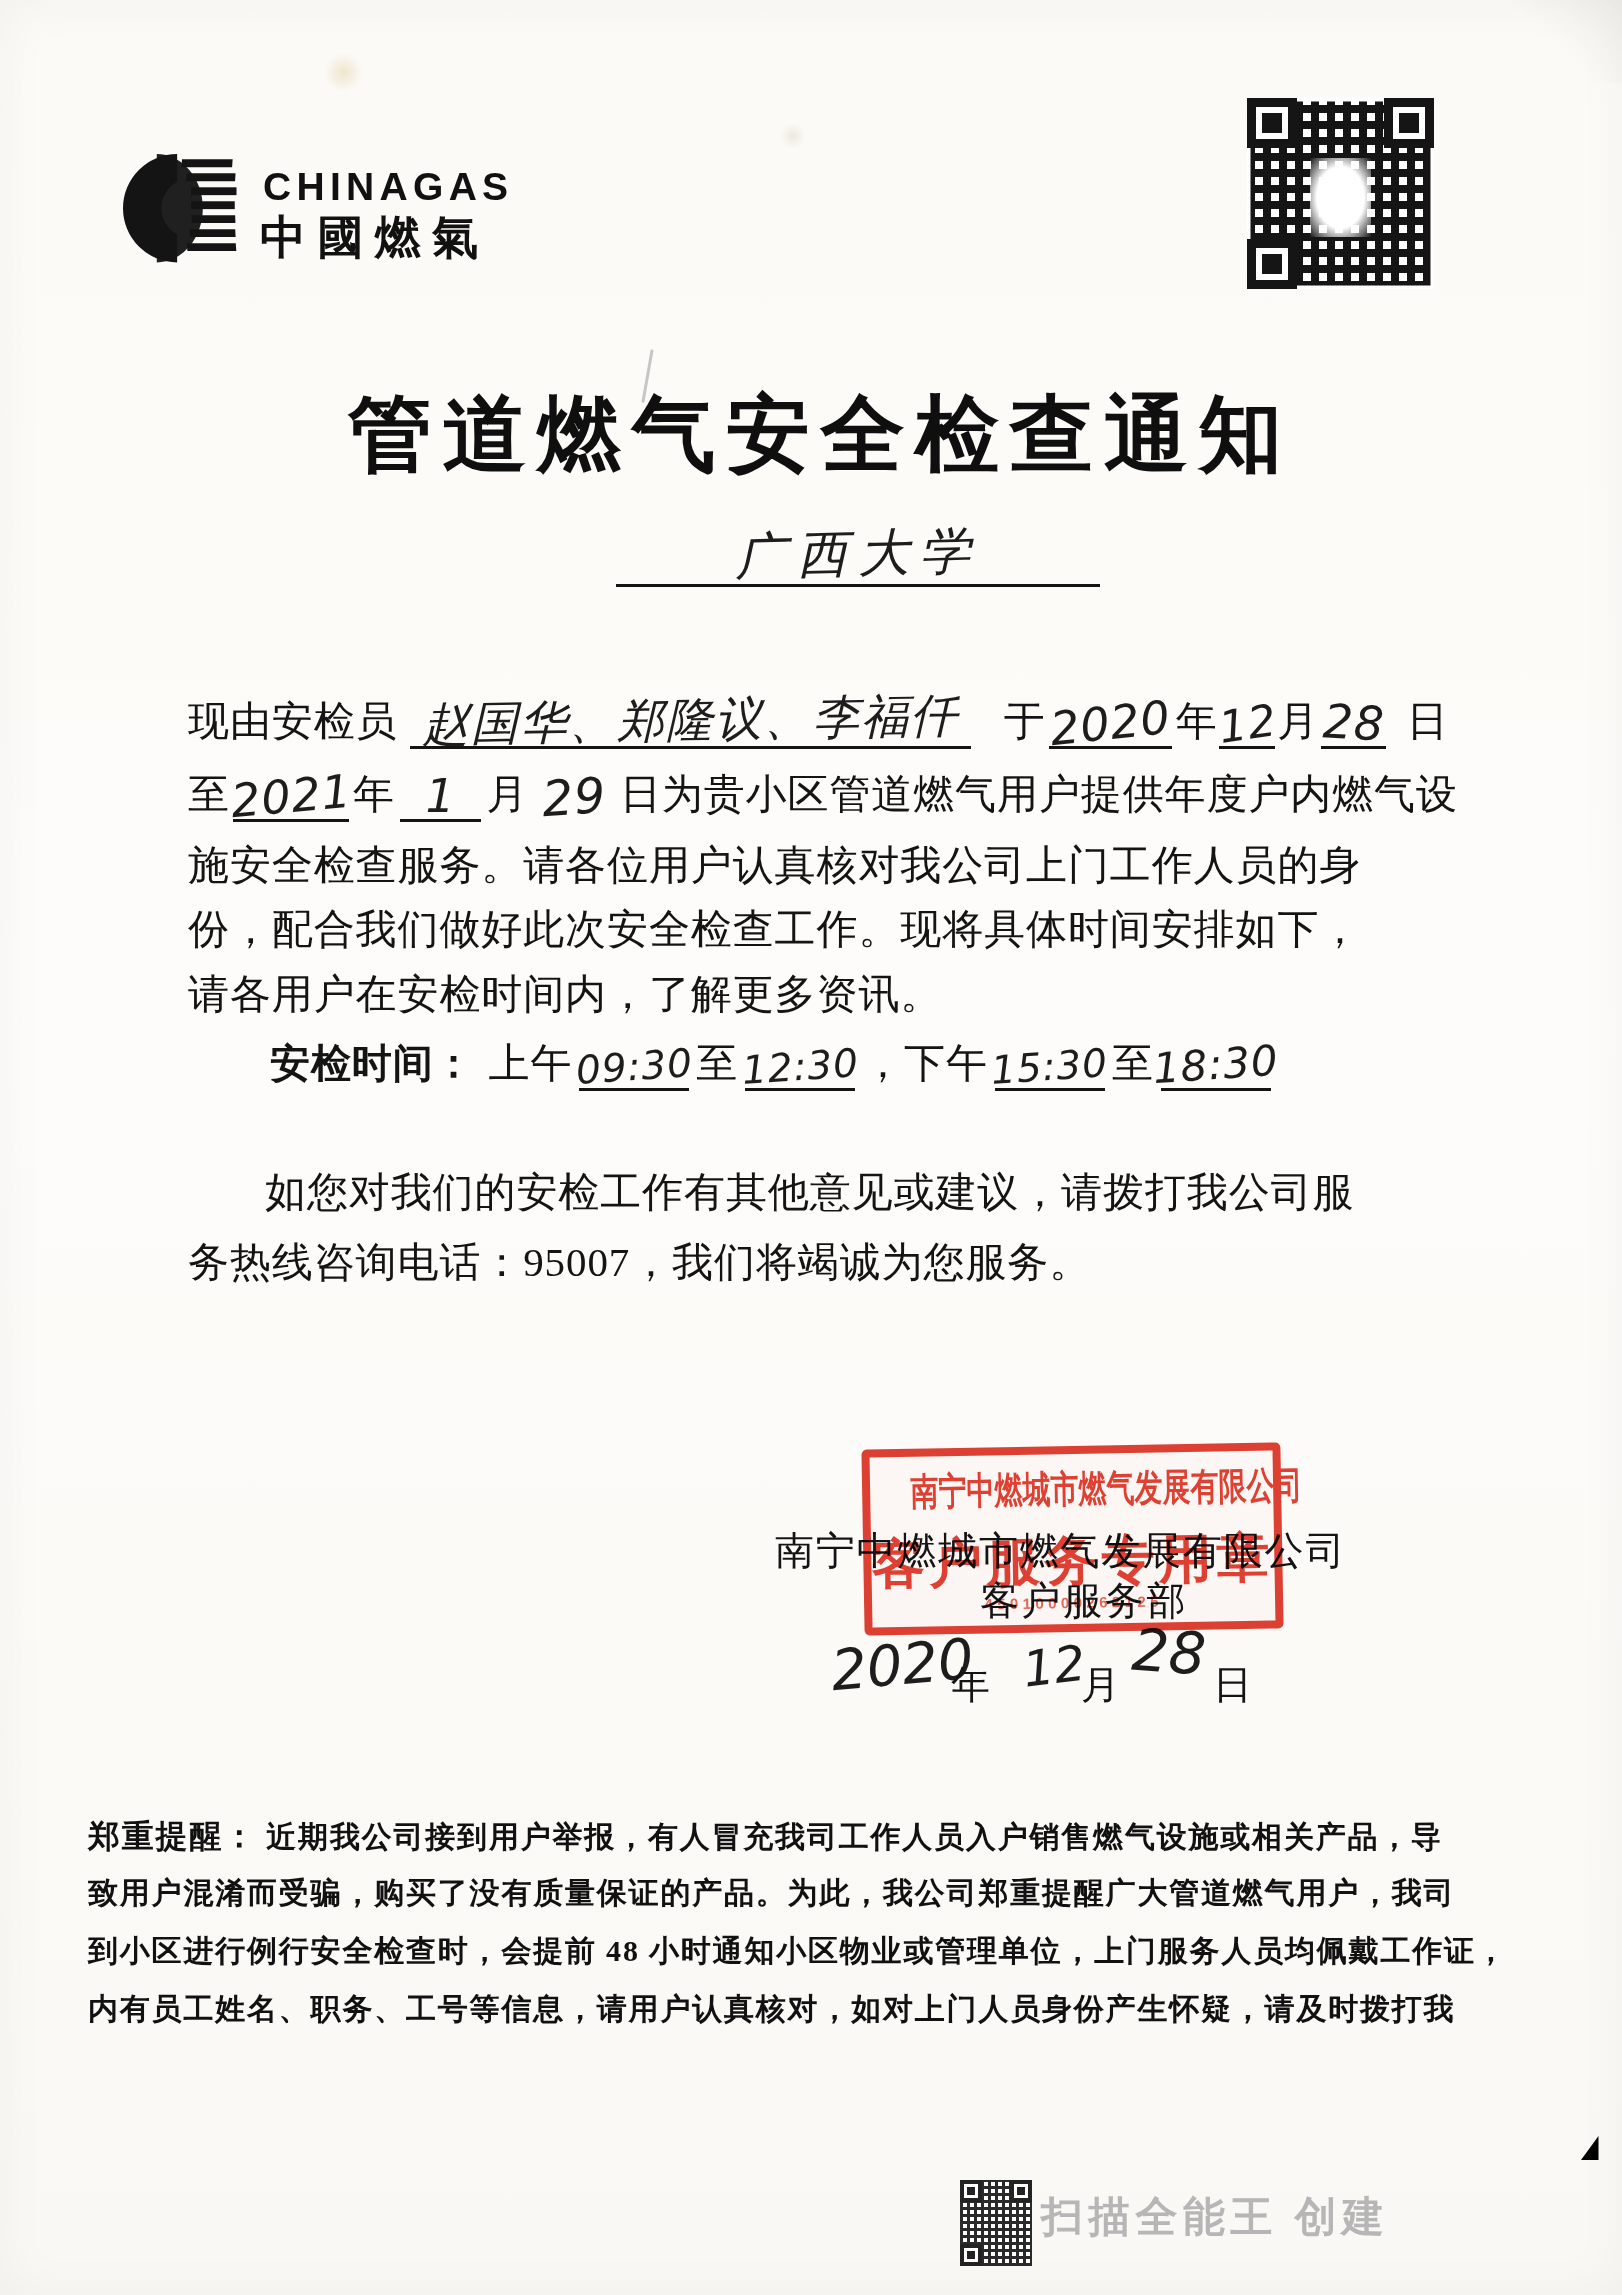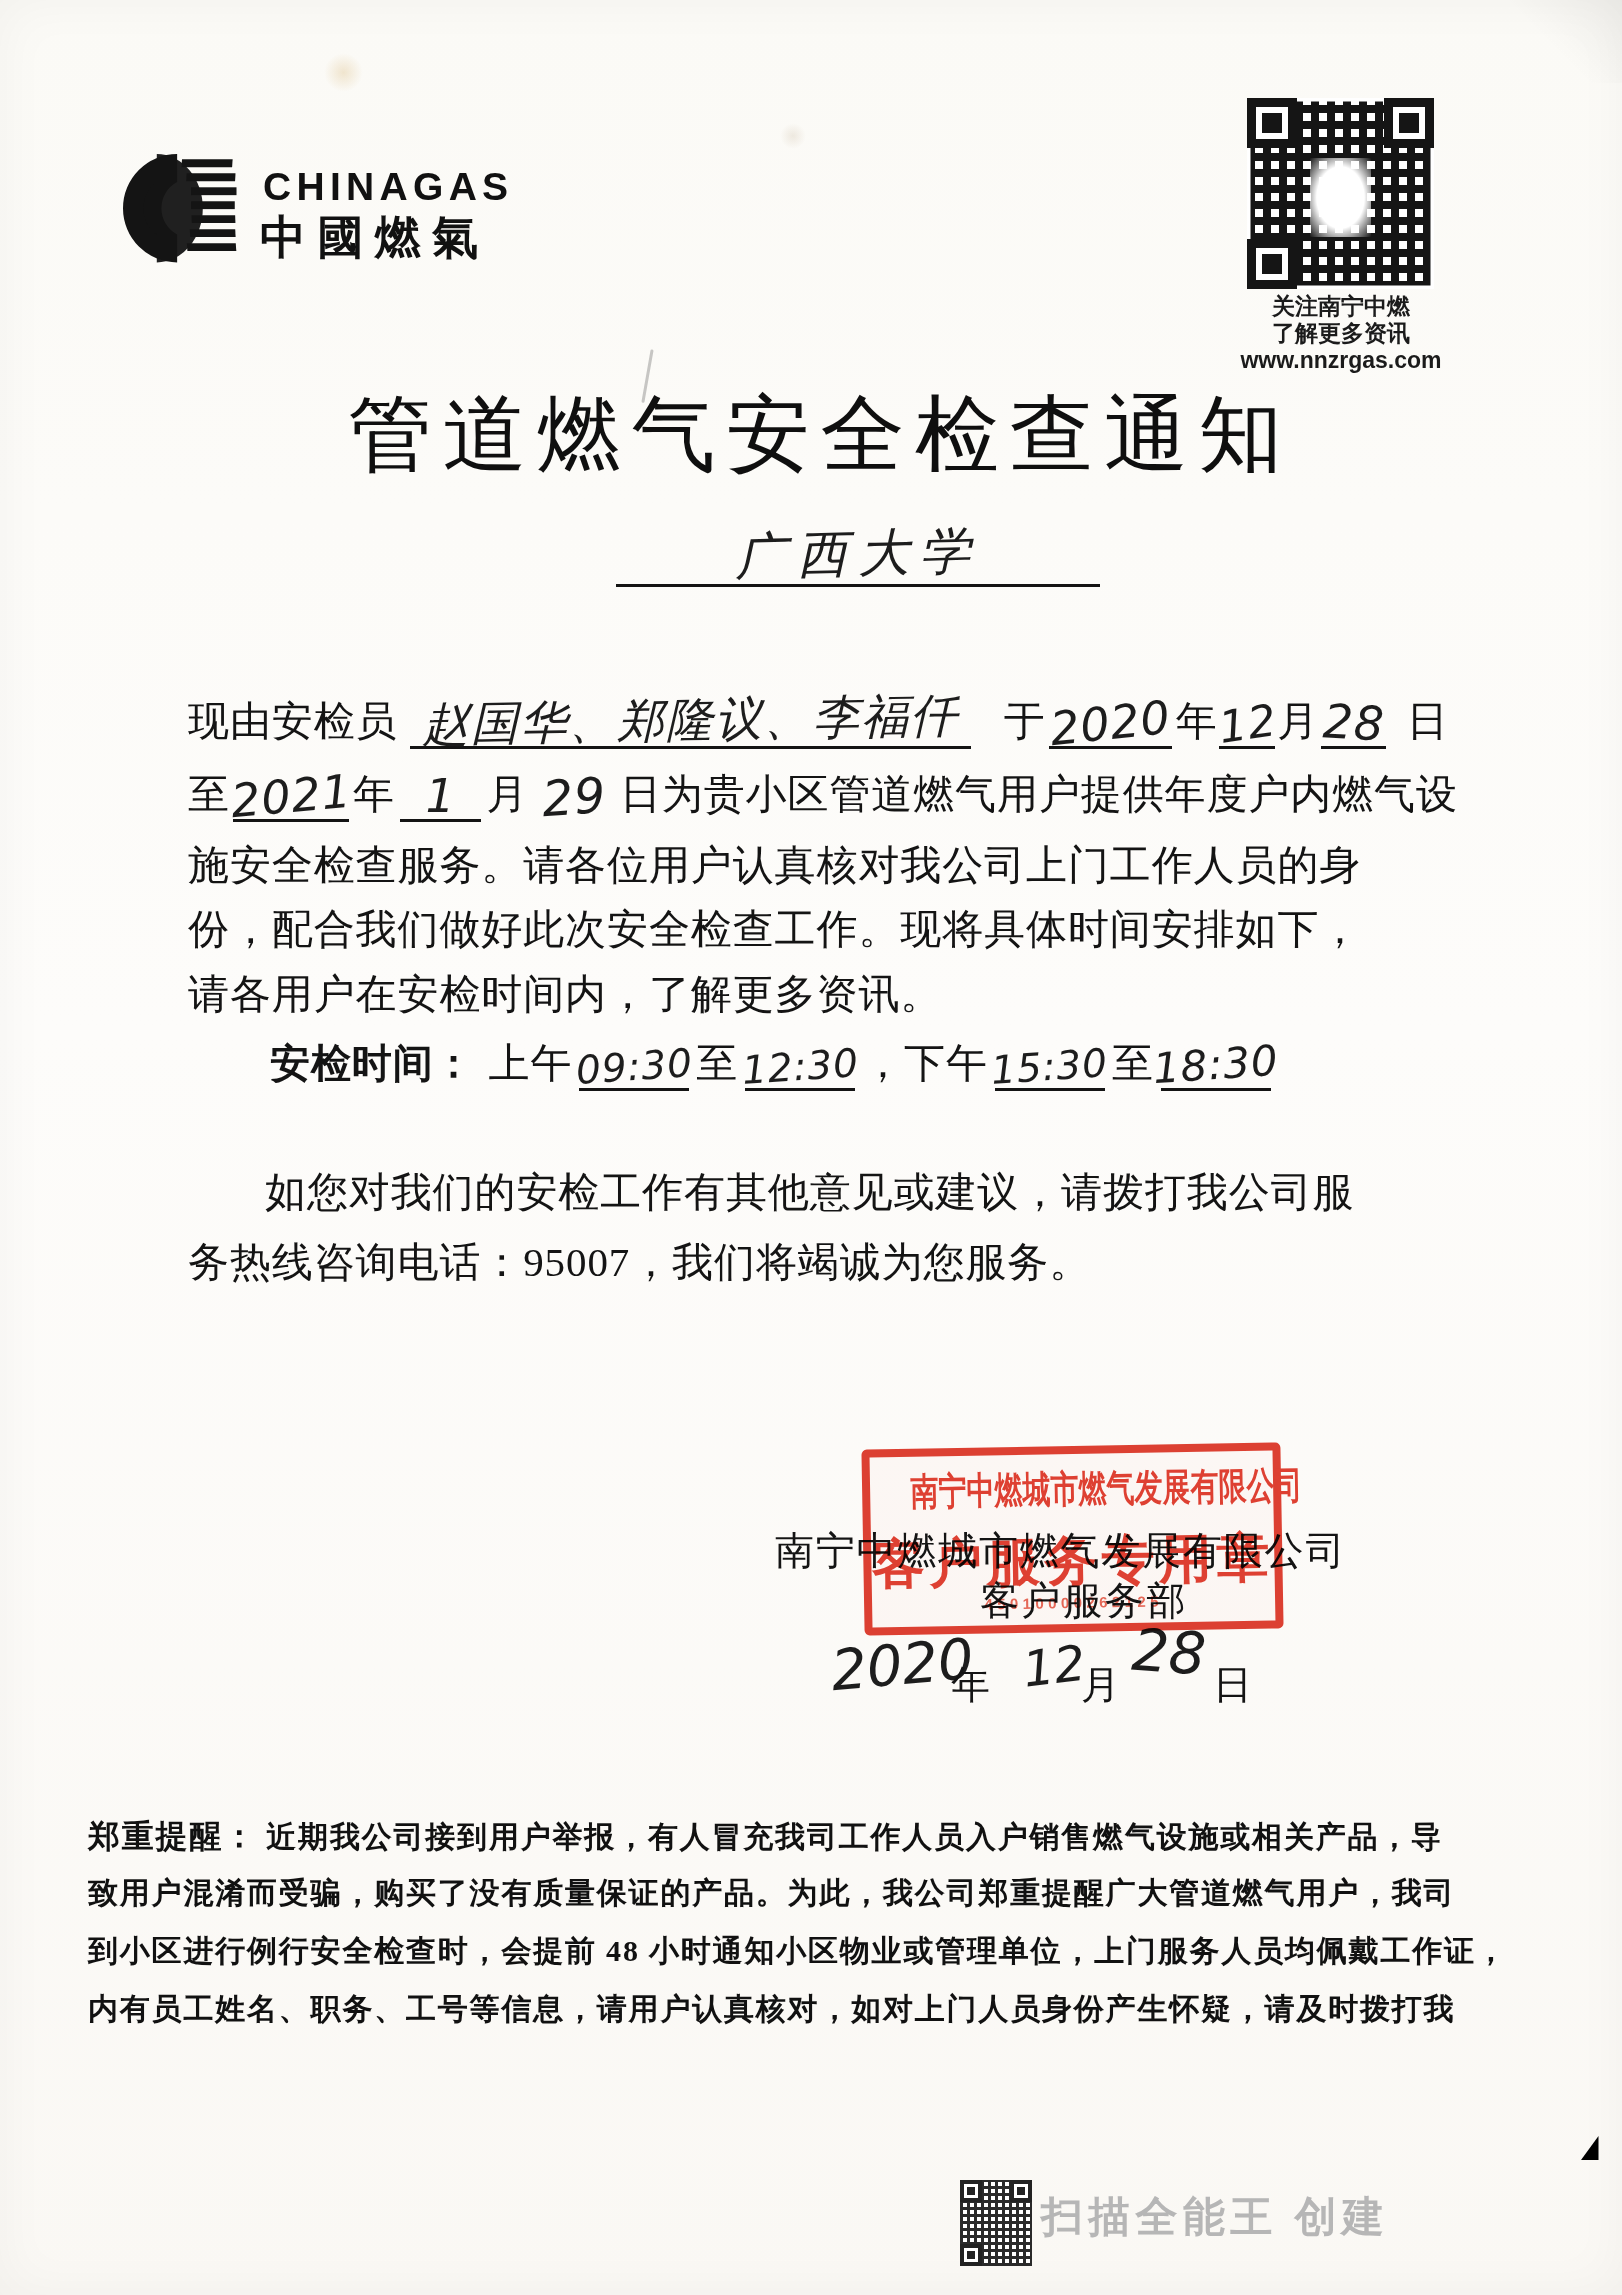--- a/index.html
+++ b/index.html
@@ -32,21 +32,21 @@
   .finder::after{content:'';position:absolute;inset:6.1px;background:#151515;}
   .f-tl{left:0;top:0;width:32px;height:32px;}
   .f-tr{right:0;top:0;width:32px;height:32px;}
   .f-bl{left:0;bottom:0;width:32px;height:32px;}
   .qr-caption{left:1220px;top:293px;width:242px;text-align:center;
       font-family:"Liberation Sans","DejaVu Sans",sans-serif;
       font-size:23px;line-height:27px;font-weight:700;color:#1b1b1b;}
 
   
   .title{left:0;top:378px;width:100%;text-align:center;padding-left:18px;box-sizing:border-box;
-         font-size:84px;font-weight:400;letter-spacing:10.5px;color:#0f0f0f;}
+         font-size:84px;font-weight:700;letter-spacing:10.5px;color:#0f0f0f;}
 
   
   .bt{font-size:41px;letter-spacing:0.9px;color:#141414;white-space:nowrap;}
   .row{display:flex;align-items:flex-end;}
   .blank{display:inline-flex;justify-content:center;align-items:flex-end;
          border-bottom:3.5px solid #141414;box-sizing:border-box;}
   .hw{font-family:"DejaVu Sans","Liberation Sans",sans-serif;font-style:italic;
       color:#1d1d1d;white-space:nowrap;line-height:1;}
 
   .salut-label{left:188px;top:538px;font-size:40px;}
@@ -141,25 +141,20 @@
   </svg>
   <div class="abs logo-en">CHINAGAS</div>
   <div class="abs logo-zh">中國燃氣</div>
 
   <div class="abs qr qr-top">
     <div class="finder f-tl"></div>
     <div class="finder f-tr"></div>
     <div class="finder f-bl"></div>
   </div>
   <div class="abs qr-blob"></div>
-  <div class="abs qr-caption">
-    <div>关注南宁中燃</div>
-    <div>了解更多资讯</div>
-    <div>www.nnzrgas.com</div>
-  </div>
 
   <div class="abs title">管道燃气安全检查通知</div>
 
   <div class="abs blank salut-blank">
     <span class="hw salut-hw">广西大学</span>
   </div>
 
 
   <div class="abs bt l2 row">
     <span>现由安检员</span>

